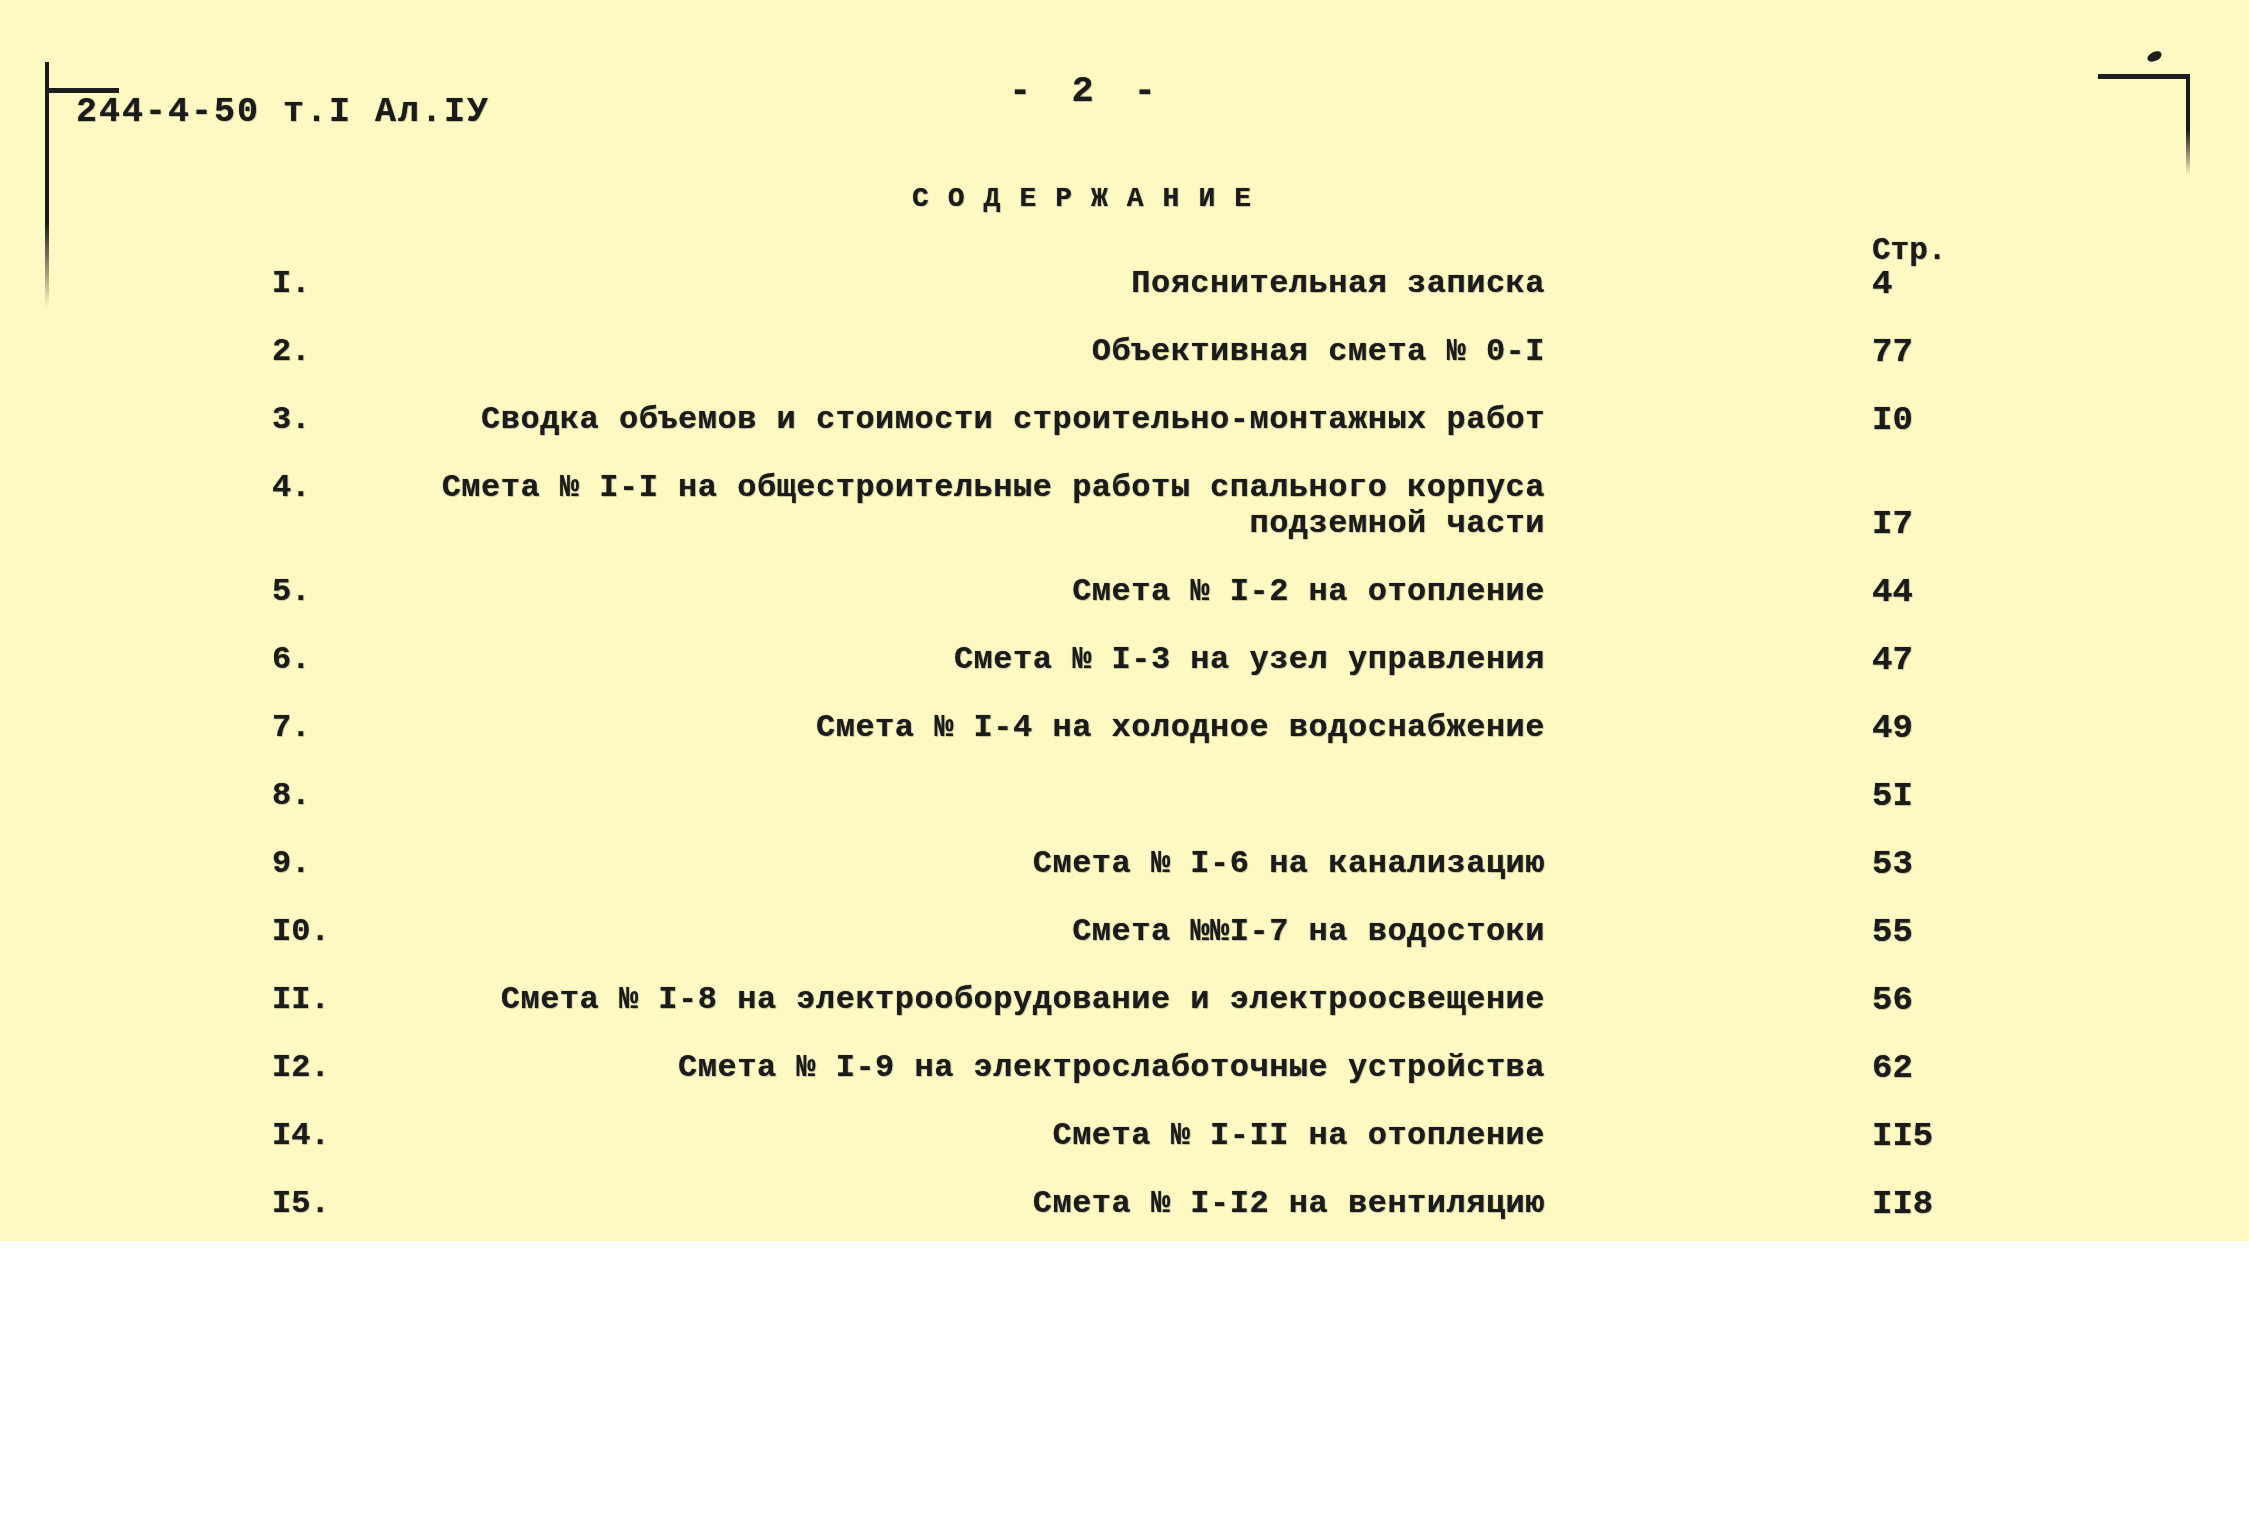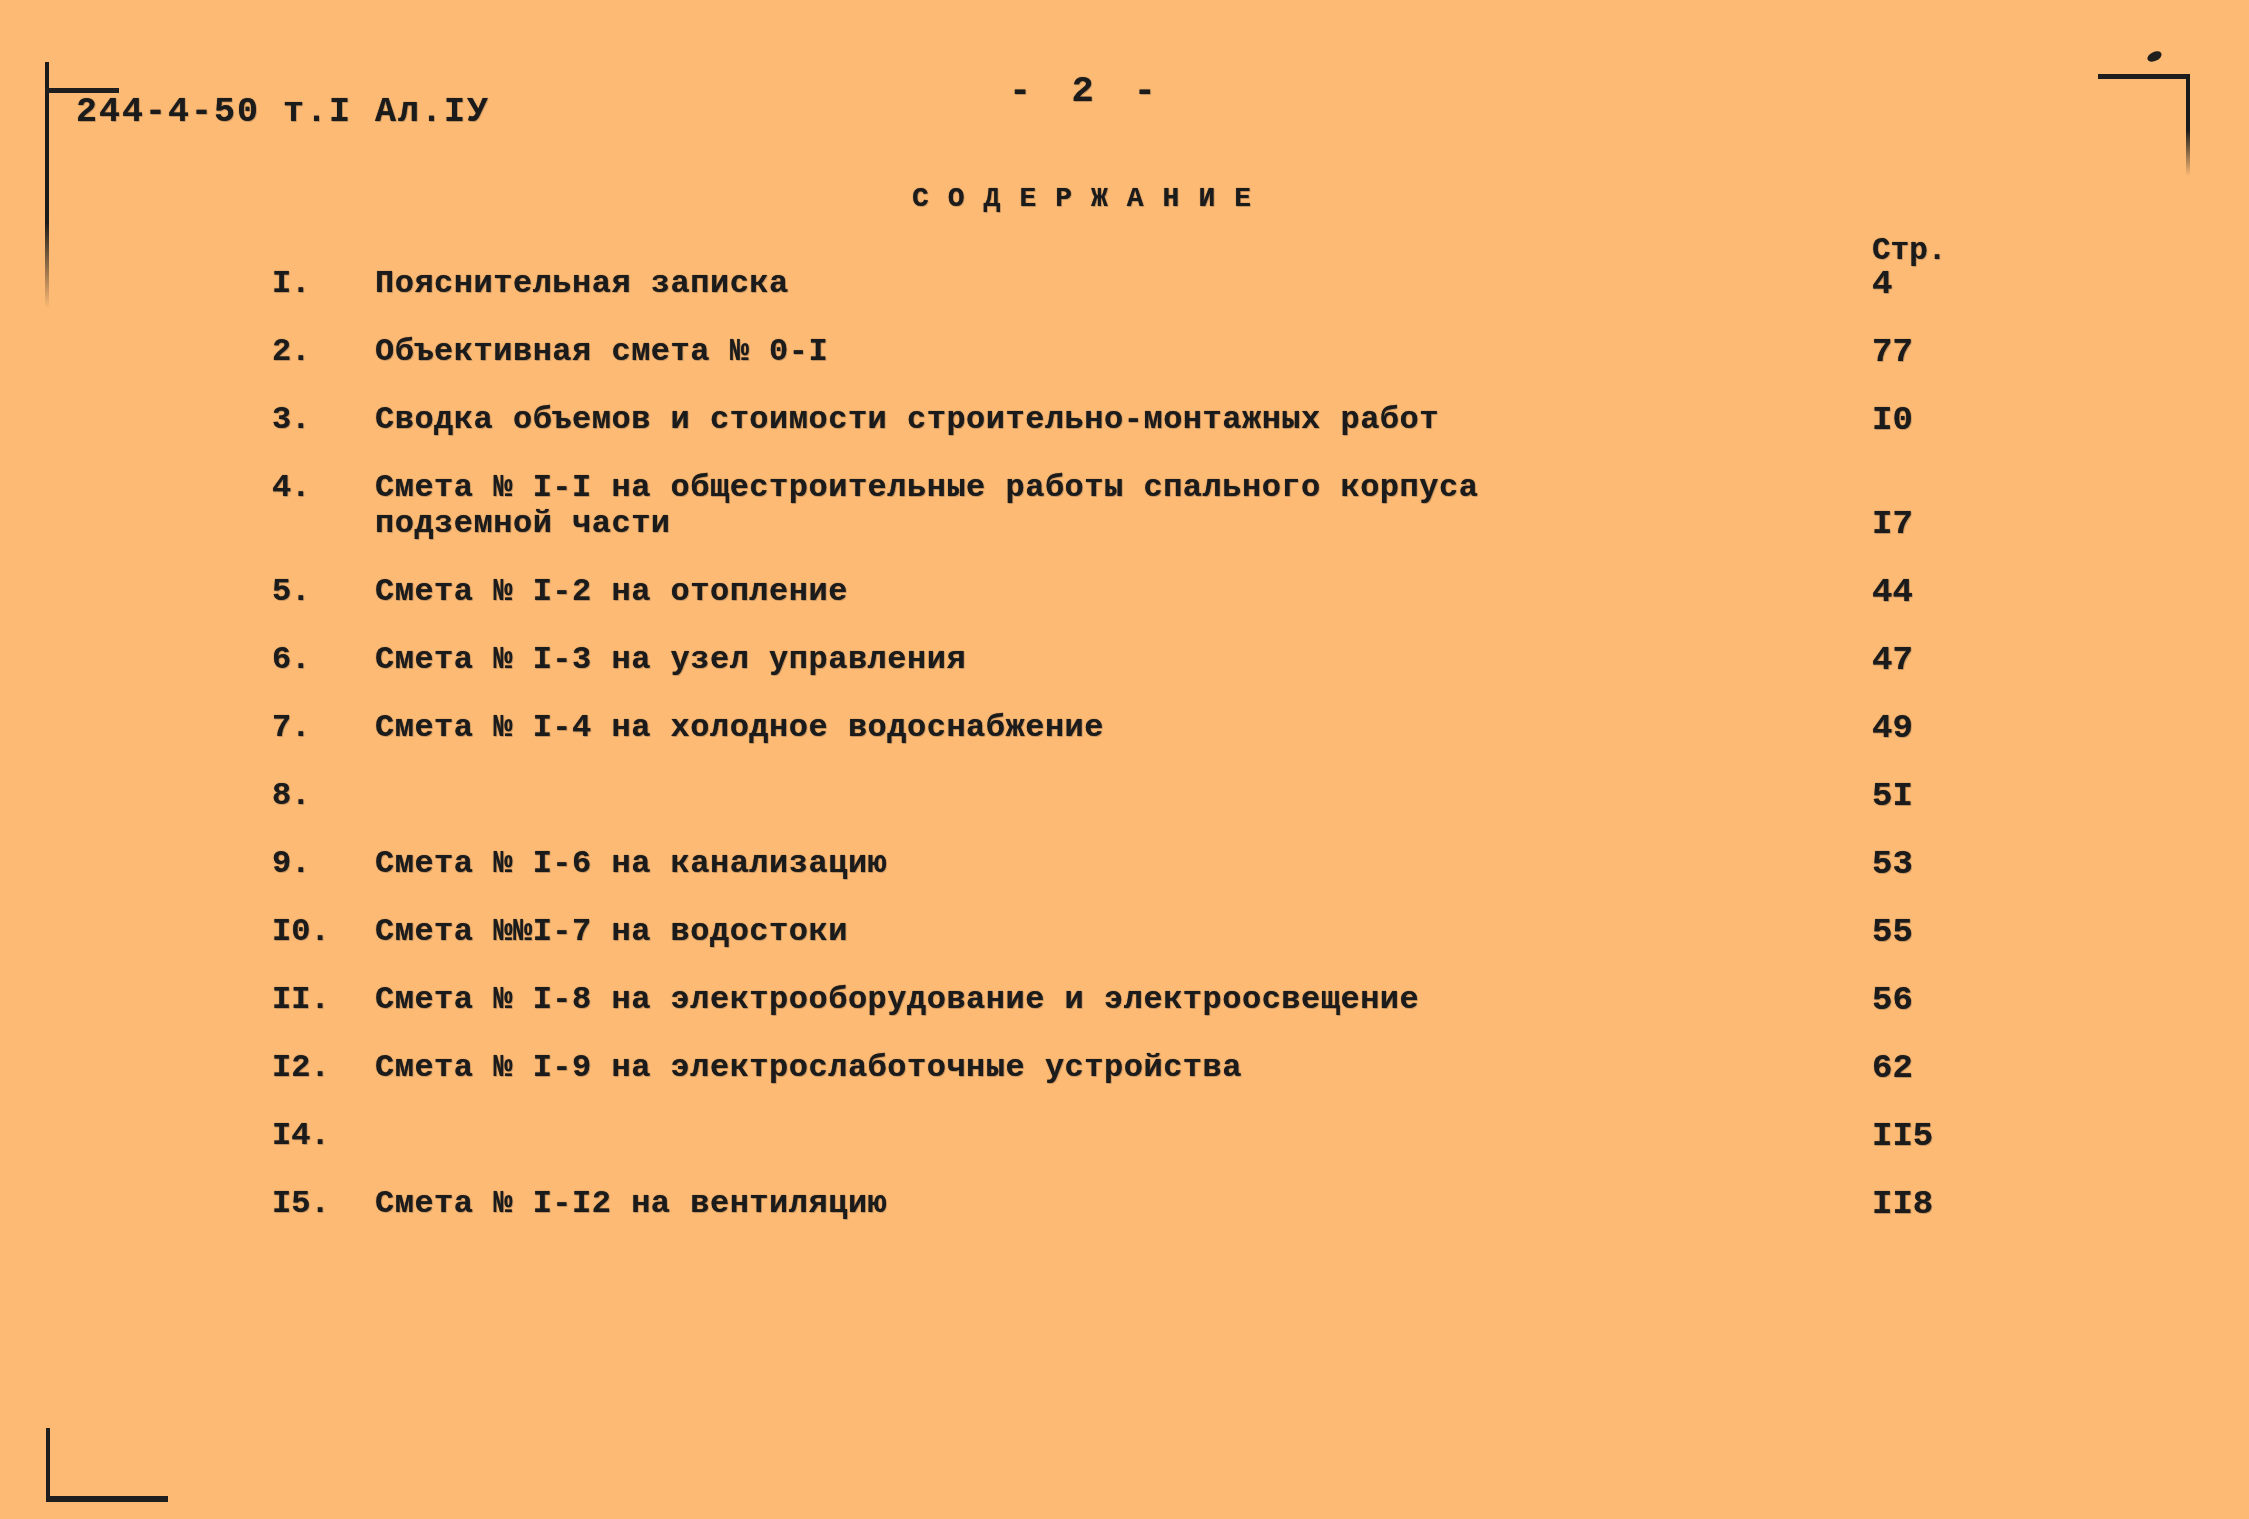--- a/index.html
+++ b/index.html
@@ -1,23 +1,24 @@
 <!DOCTYPE html>
 <html><head>
 <meta charset="utf-8">
 <style>
   html,body { margin:0; padding:0; background:#ffffff; }
   .page {
     position:relative;
-    width:2249px; height:1519px;
-    background:#fdba74;
+    width:2249px; height:1241px;
+    background:#fef9c3;
     overflow:hidden;
     font-family:"Liberation Mono","DejaVu Sans Mono",monospace;
     font-weight:700;
     color:#1b1b1b;
+    text-align:right;
   }
   .ink { text-shadow: 0 0 1px rgba(25,25,25,0.75), 1px 1px 0 rgba(25,25,25,0.18); }
 
   .header-code {
     position:absolute; left:76px; top:92px;
     font-size:35px; letter-spacing:2px; white-space:nowrap;
   }
   .page-number {
     position:absolute; left:1009px; top:70px;
     font-size:37px; letter-spacing:9px; white-space:nowrap;
@@ -133,20 +134,21 @@
       <span class="toc-text ink">Смета № I-8 на электрооборудование и электроосвещение</span>
       <span class="toc-page ink">56</span>
     </div>
       <div class="toc-row">
       <span class="toc-num ink">I2.</span>
       <span class="toc-text ink">Смета № I-9 на электрослаботочные устройства</span>
       <span class="toc-page ink">62</span>
     </div>
       <div class="toc-row">
       <span class="toc-num ink">I4.</span>
+      <span class="toc-text ink">Смета № I-II на отопление</span>
       <span class="toc-page ink">II5</span>
     </div>
       <div class="toc-row">
       <span class="toc-num ink">I5.</span>
       <span class="toc-text ink">Смета № I-I2 на вентиляцию</span>
       <span class="toc-page ink">II8</span>
     </div>
     </div>
 
 </div>

